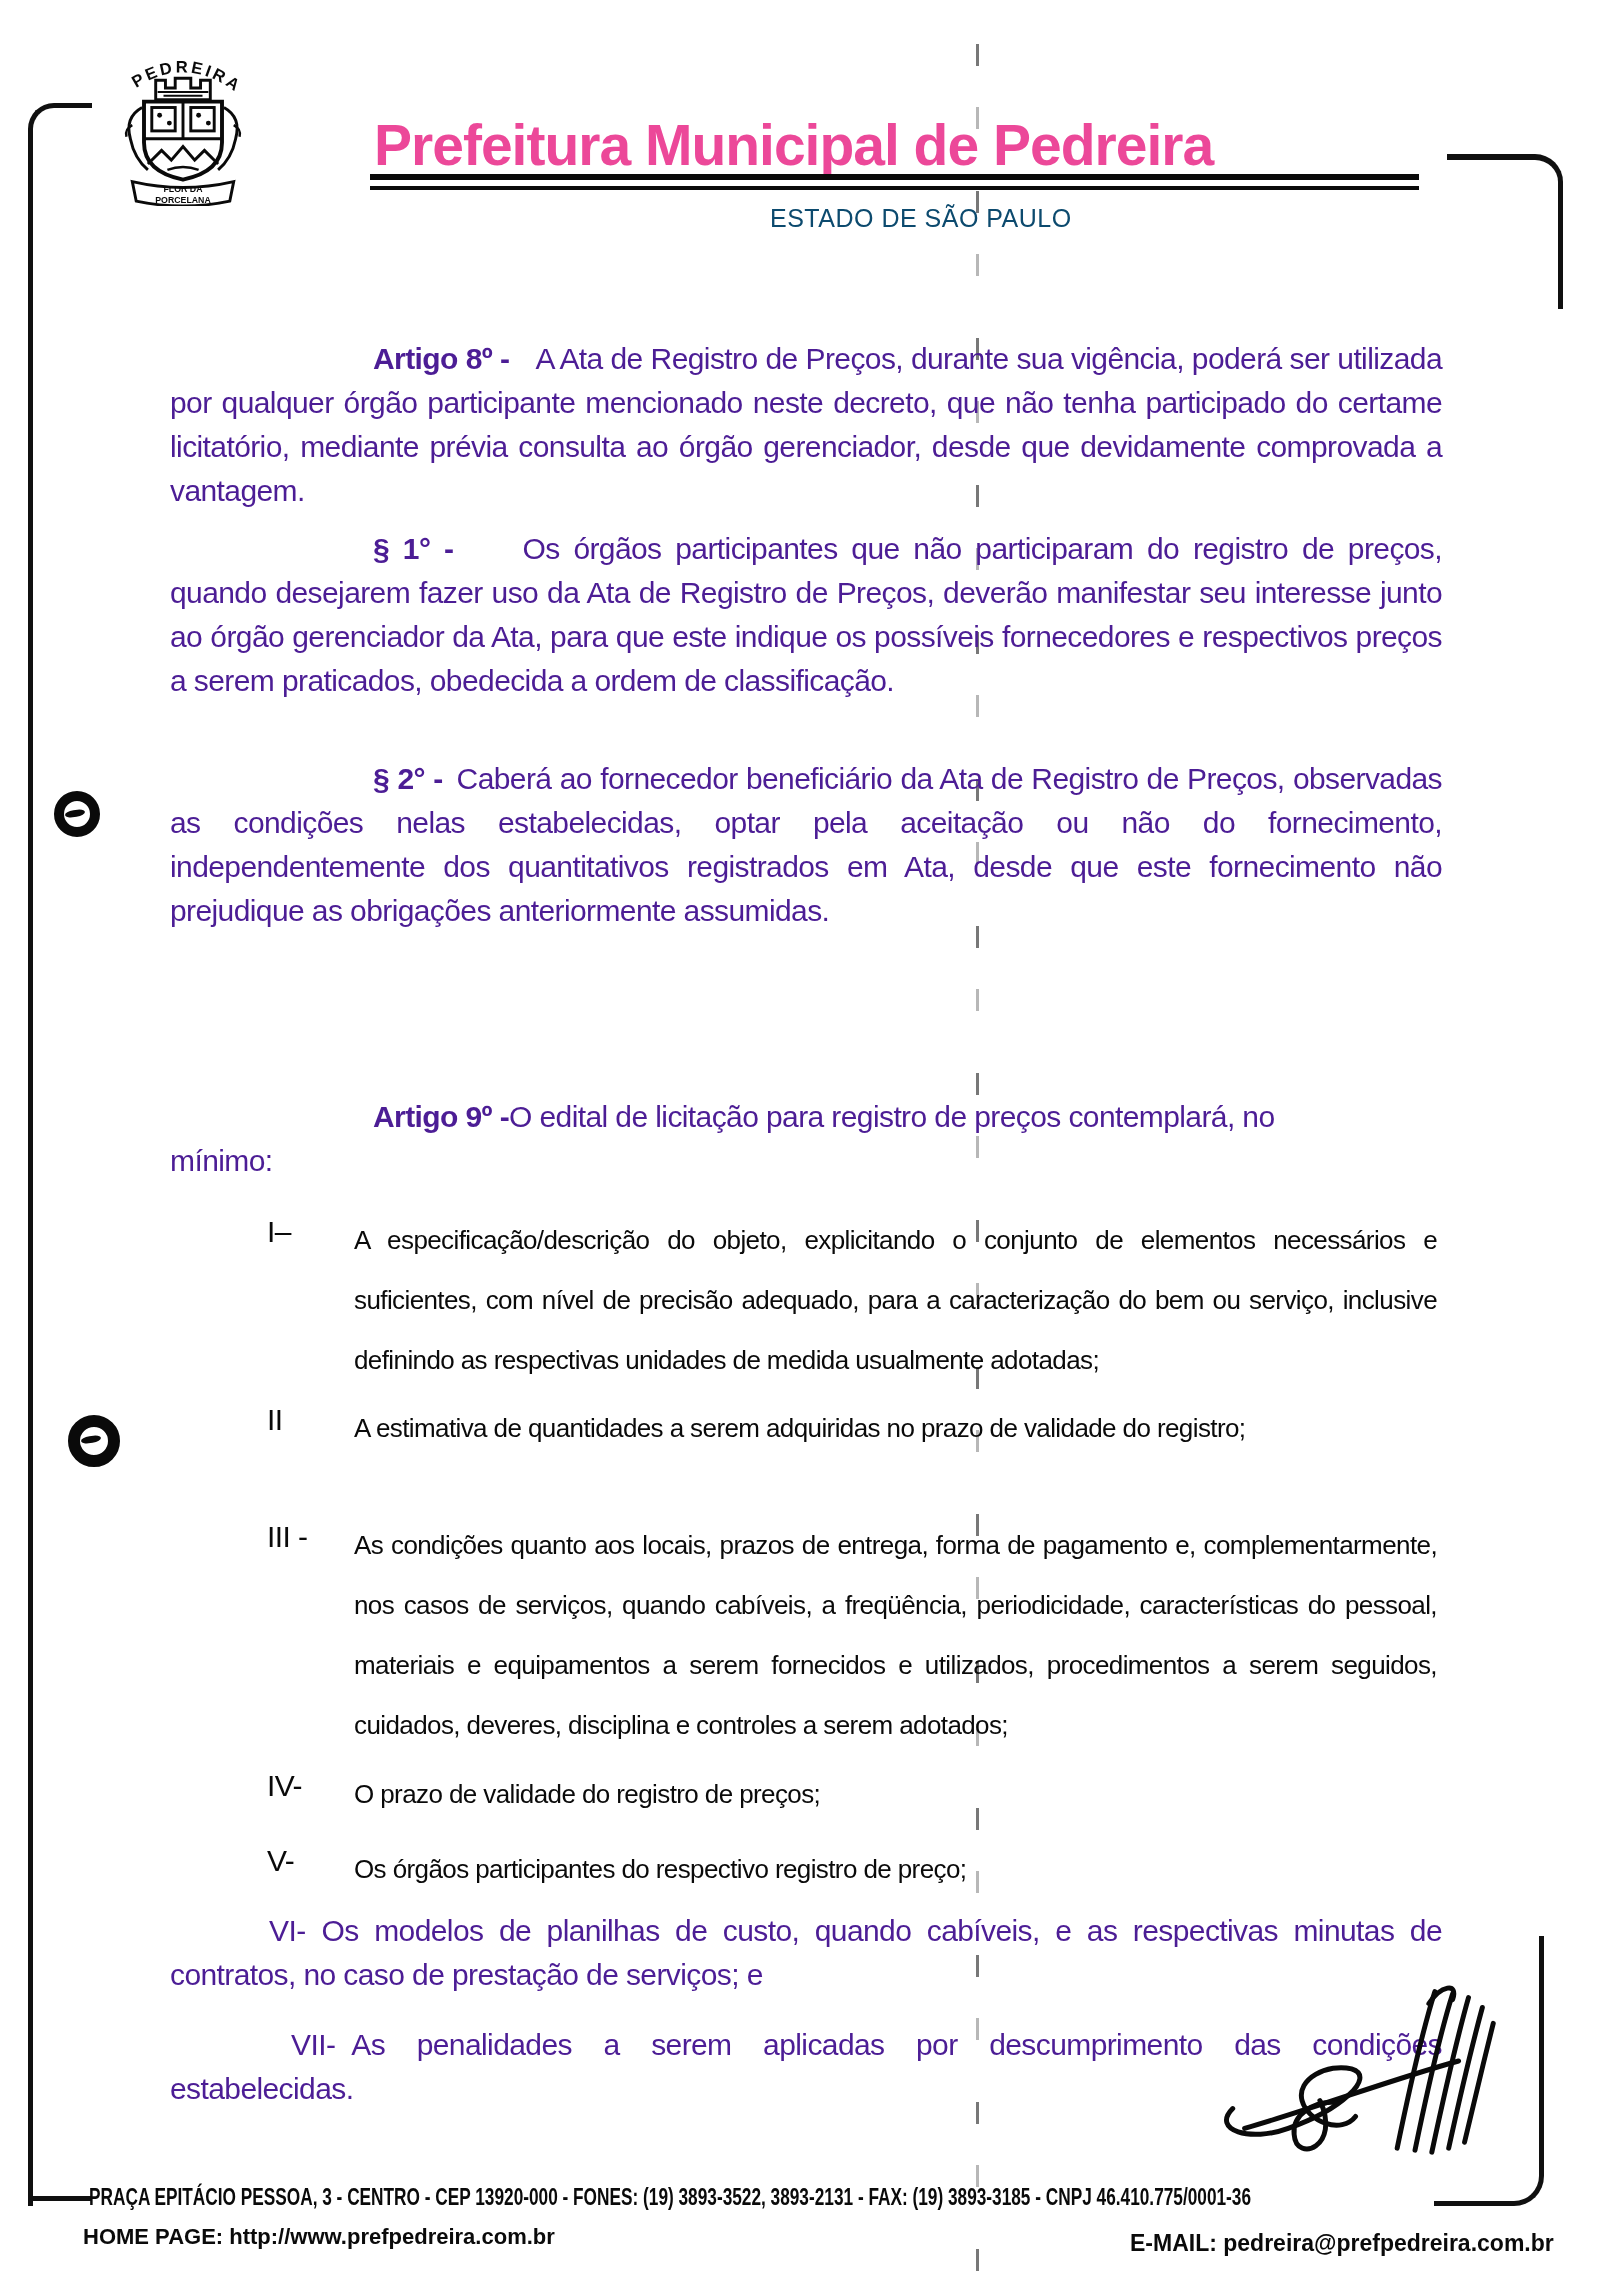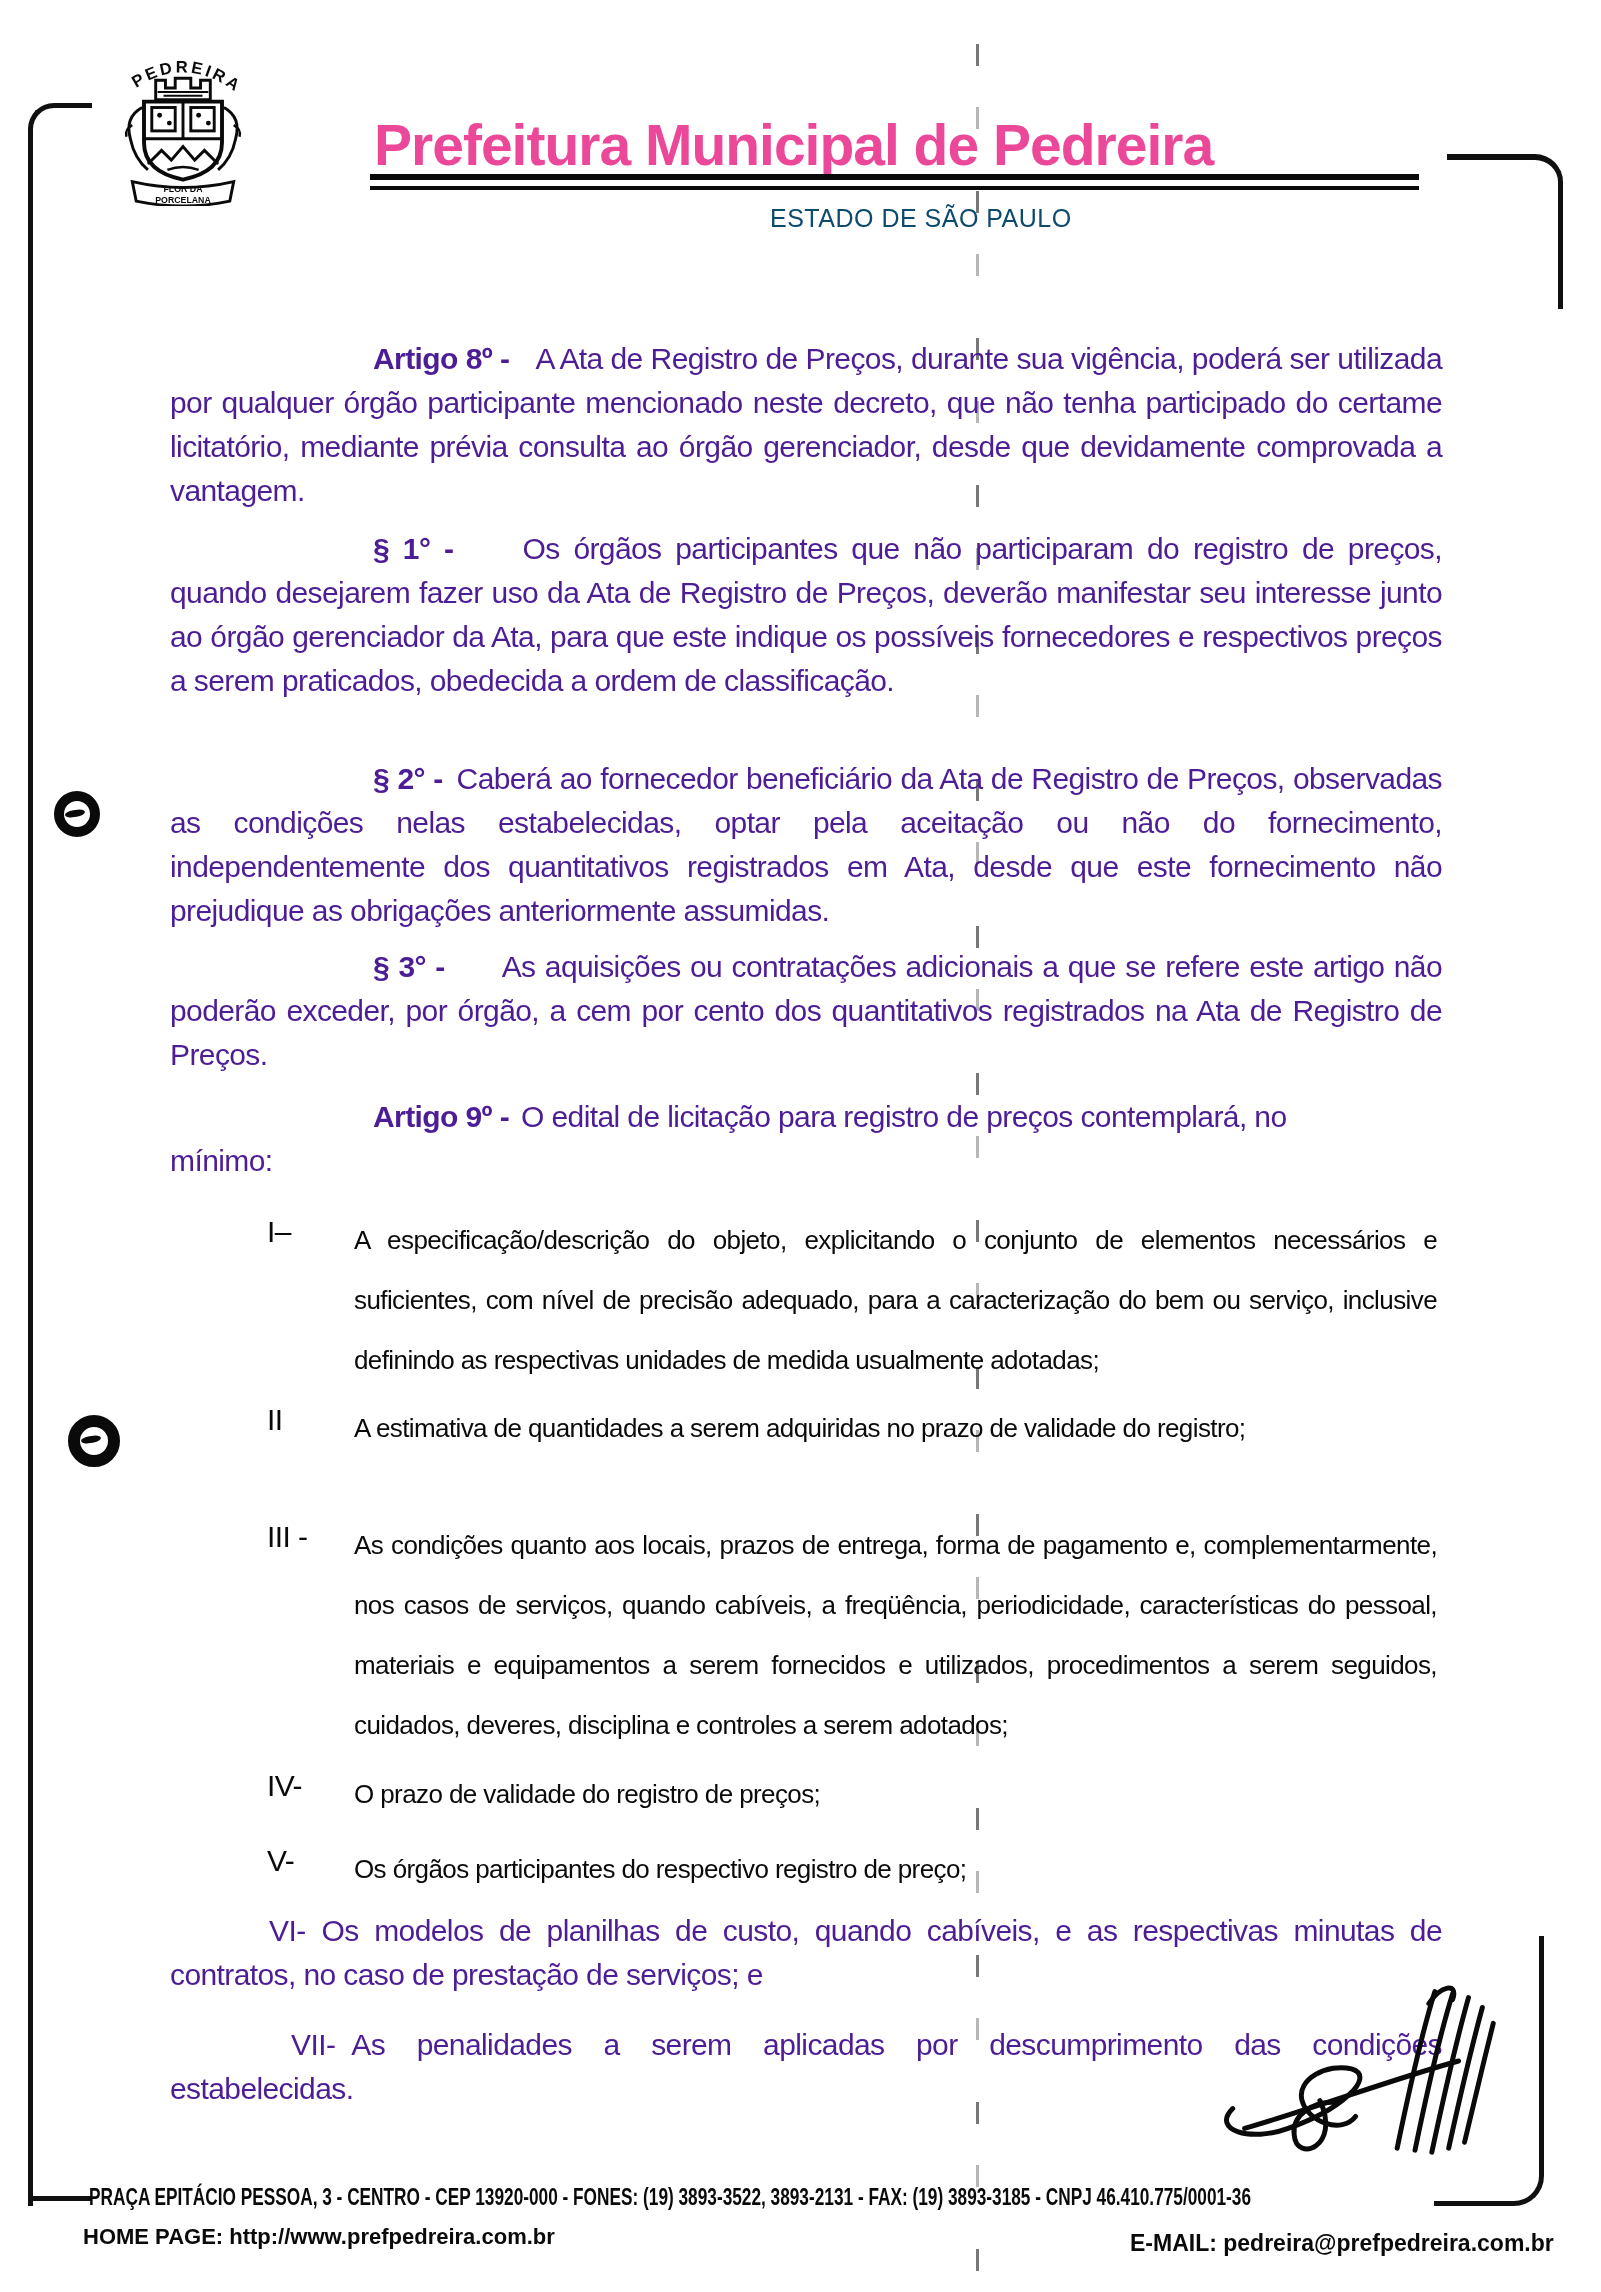--- a/index.html
+++ b/index.html
@@ -57,21 +57,21 @@
     position:absolute; left:170px; width:1272px; margin:0;
     font-size:30px; line-height:44px; letter-spacing:-0.6px;
     text-align:justify; color:#4c1d95;
   }
   .indent { text-indent:203px; }
   .plabel { font-weight:bold; }
   .gap-md { margin-right:26px; }
   .gap-xl { margin-right:69px; }
   .gap-sm { margin-right:14px; }
   .gap-lg { margin-right:57px; }
-  .gap-xs { margin-right:12px; }
+  .gap-xs { }
   .line2 { display:block; text-indent:0; }
   .list-item { position:absolute; left:267px; width:1170px; display:flex; }
   .list-item .num { flex:none; width:87px; font-size:30px; line-height:44px; letter-spacing:-0.6px; }
   .list-item .itext { flex:1; font-size:26px; line-height:60px; letter-spacing:-0.6px; text-align:justify; }
   .indent-vi  { text-indent:99px; }
   .indent-vii { text-indent:121px; }
   .num-inline { margin-right:16px; }
   
   .signature { position:absolute; left:1203px; top:1952px; width:317px; height:218px; }
   
@@ -154,23 +154,20 @@
   </p>
 
   <p class="body-text indent" style="top:527px">
     <span class="plabel gap-xl">§ 1° -</span><span>Os órgãos participantes que não participaram do registro de preços, quando desejarem fazer uso da Ata de Registro de Preços, deverão manifestar seu interesse junto ao órgão gerenciador da Ata, para que este indique os possíveis fornecedores e respectivos preços a serem praticados, obedecida a ordem de classificação.</span>
   </p>
 
   <p class="body-text indent" style="top:757px">
     <span class="plabel gap-sm">§ 2° -</span><span>Caberá ao fornecedor beneficiário da Ata de Registro de Preços, observadas as condições nelas estabelecidas, optar pela aceitação ou não do fornecimento, independentemente dos quantitativos registrados em Ata, desde que este fornecimento não prejudique as obrigações anteriormente assumidas.</span>
   </p>
 
-  <p class="body-text indent" style="top:945px">
-    <span class="plabel gap-lg">§ 3° -</span><span>As aquisições ou contratações adicionais a que se refere este artigo não poderão exceder, por órgão, a cem por cento dos quantitativos registrados na Ata de Registro de Preços.</span>
-  </p>
 
   <p class="body-text indent" style="top:1095px">
     <span class="plabel gap-xs">Artigo 9º -</span><span>O edital de licitação para registro de preços contemplará, no</span>
     <span class="line2">mínimo:</span>
   </p>
 
   <div class="list-item" style="top:1210px">
     <span class="num">I–</span>
     <span class="itext">A especificação/descrição do objeto, explicitando o conjunto de elementos necessários e suficientes, com nível de precisão adequado, para a caracterização do bem ou serviço, inclusive definindo as respectivas unidades de medida usualmente adotadas;</span>
   </div>

